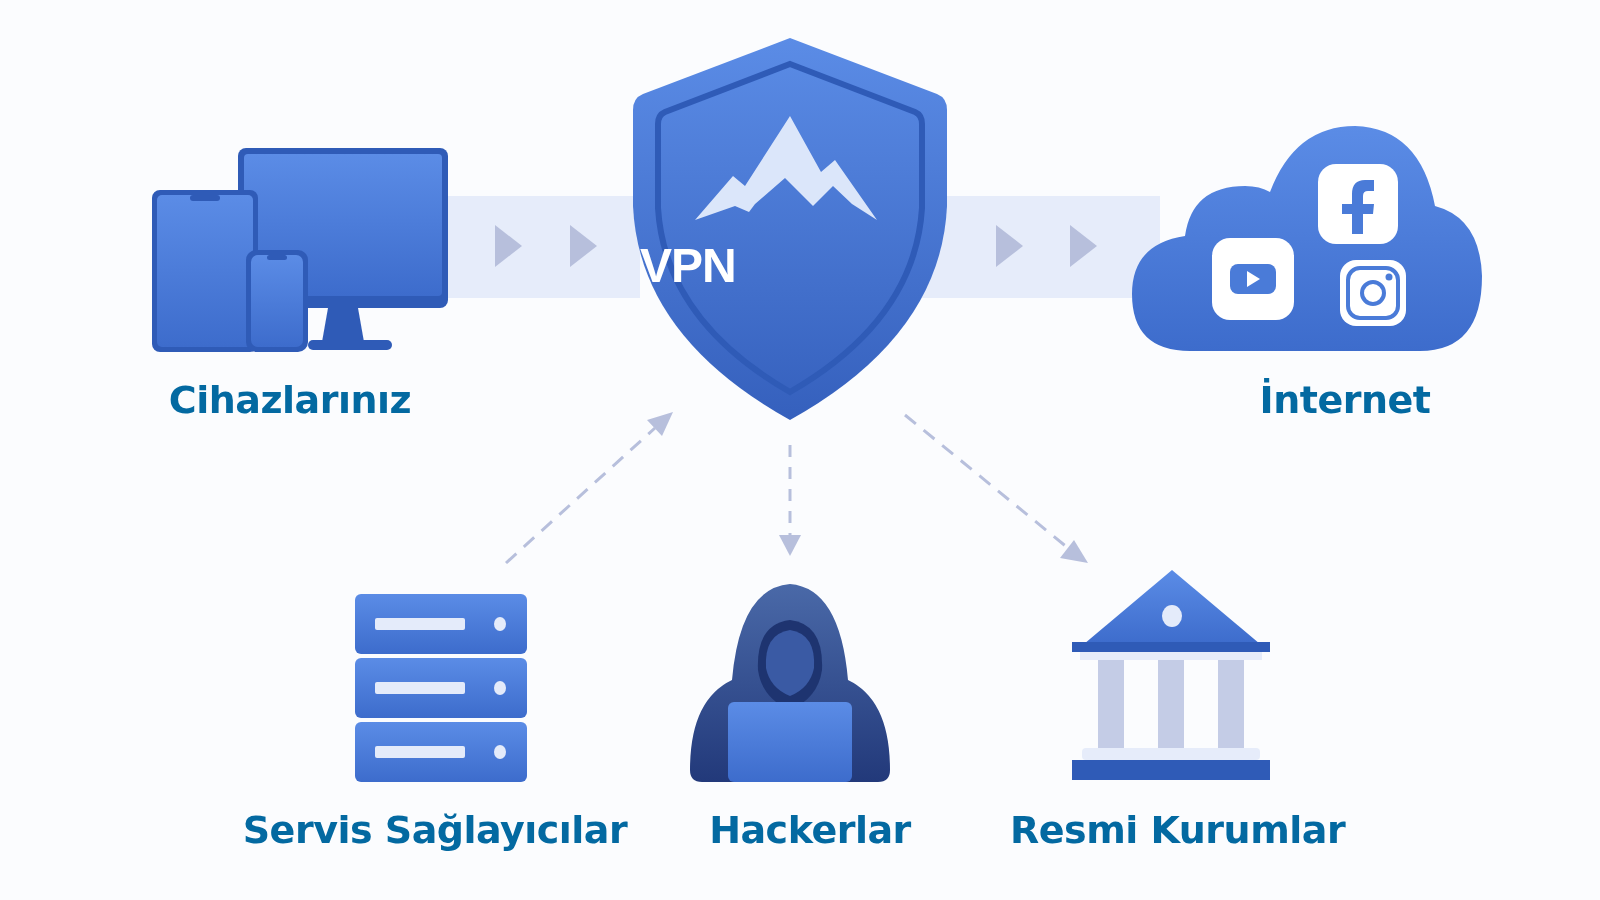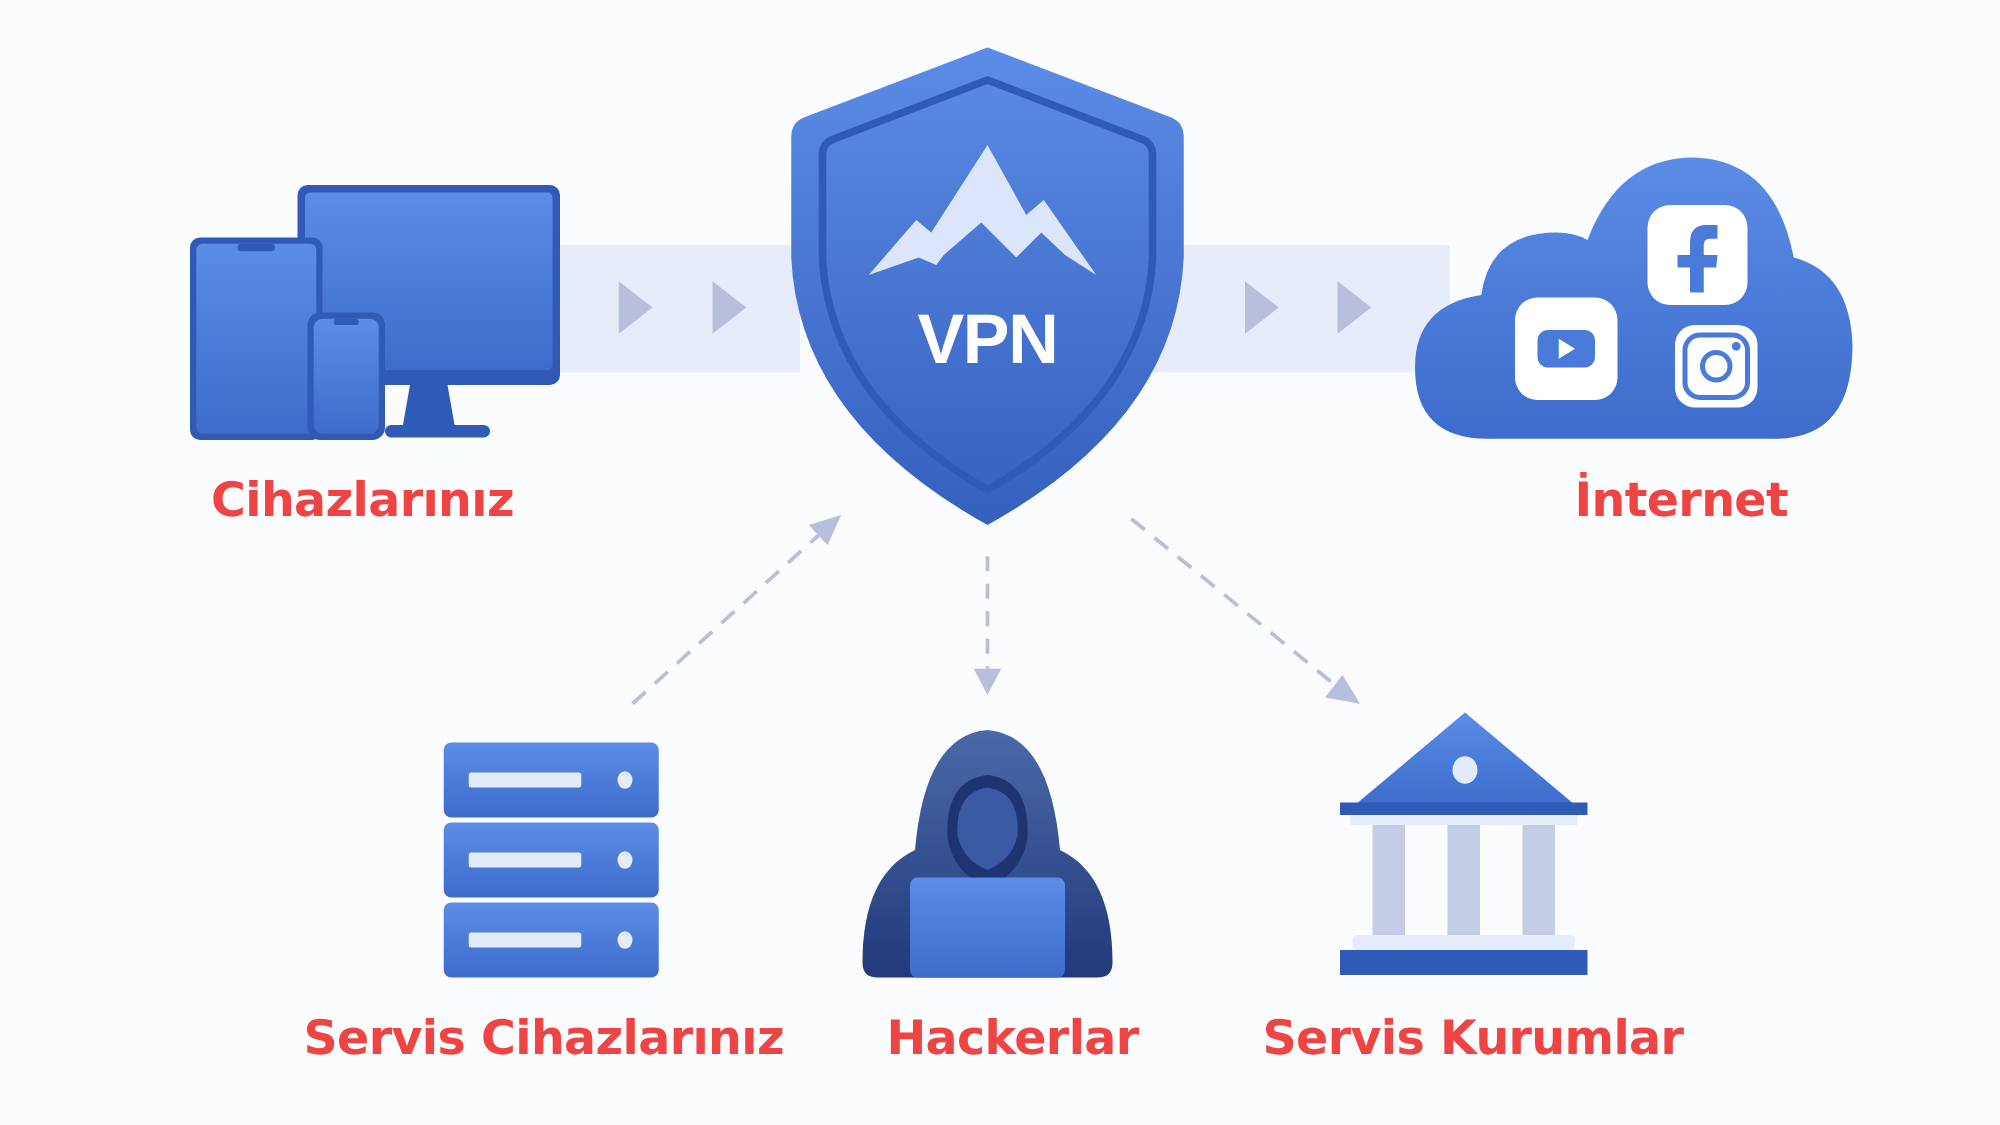--- a/index.html
+++ b/index.html
@@ -4,30 +4,30 @@
 <style>
   html, body { margin:0; padding:0; }
   body {
     width:1600px; height:900px; overflow:hidden;
     background:#fbfcfe;
     font-family:"DejaVu Sans", sans-serif;
     position:relative;
   }
   .band { position:absolute; background:#e6ecfa; }
   .label {
-    position:absolute; font-weight:bold; color:#ef4444;
+    position:absolute; font-weight:bold; color:#0369a1;
     font-size:38px; text-align:center; white-space:nowrap;
     font-family:"DejaVu Sans", sans-serif;
     letter-spacing:-0.5px;
   }
   svg { position:absolute; overflow:visible; }
   .vpn-text {
     position:absolute; color:#ffffff; font-weight:bold;
-    font-family:"Liberation Sans", sans-serif; font-size:56px;
-    letter-spacing:-1px; text-align:center;
+    font-family:"Liberation Sans", sans-serif; font-size:48px;
+    letter-spacing:-1px; text-align:left;
   }
 </style>
 </head>
 <body>
 
 <div class="band" style="left:440px; top:196px; width:200px; height:102px;"></div>
 <div class="band" style="left:920px; top:196px; width:240px; height:102px;"></div>
 
 <svg width="1600" height="900" style="left:0;top:0;">
   <polygon points="495,225 522,246 495,267" fill="#b7bfdc"></polygon>
@@ -127,21 +127,21 @@
   <rect x="0" y="0" width="172" height="60" rx="6" fill="url(#gSrv)"></rect>
   <rect x="20" y="24" width="90" height="12" rx="2" fill="#e4ebfa"></rect>
   <ellipse cx="145" cy="30" rx="6" ry="7" fill="#e4ebfa"></ellipse>
   <rect x="0" y="64" width="172" height="60" rx="6" fill="url(#gSrv)"></rect>
   <rect x="20" y="88" width="90" height="12" rx="2" fill="#e4ebfa"></rect>
   <ellipse cx="145" cy="94" rx="6" ry="7" fill="#e4ebfa"></ellipse>
   <rect x="0" y="128" width="172" height="60" rx="6" fill="url(#gSrv)"></rect>
   <rect x="20" y="152" width="90" height="12" rx="2" fill="#e4ebfa"></rect>
   <ellipse cx="145" cy="158" rx="6" ry="7" fill="#e4ebfa"></ellipse>
 </svg>
-<div class="label" style="left:240px; top:808px; width:390px;">Servis Cihazlarınız</div>
+<div class="label" style="left:240px; top:808px; width:390px;">Servis Sağlayıcılar</div>
 
 <svg width="200" height="210" style="left:690px; top:580px;">
   <defs>
     <linearGradient id="gHood" x1="0" y1="0" x2="0" y2="1">
       <stop offset="0" stop-color="#4a69a8"></stop>
       <stop offset="1" stop-color="#22397a"></stop>
     </linearGradient>
     <linearGradient id="gLap" x1="0" y1="0" x2="0" y2="1">
       <stop offset="0" stop-color="#5b8ce6"></stop>
       <stop offset="1" stop-color="#3d6ccc"></stop>
@@ -164,13 +164,13 @@
   <polygon points="100,2 188,76 12,76" fill="url(#gRoof)"></polygon>
   <ellipse cx="100" cy="48" rx="10" ry="11" fill="#e4ebfa"></ellipse>
   <rect x="0" y="74" width="198" height="10" fill="#2f5bb7"></rect>
   <rect x="8" y="84" width="182" height="8" fill="#e6ecfa"></rect>
   <rect x="26" y="92" width="26" height="96" fill="#c4cce6"></rect>
   <rect x="86" y="92" width="26" height="96" fill="#c4cce6"></rect>
   <rect x="146" y="92" width="26" height="96" fill="#c4cce6"></rect>
   <rect x="10" y="180" width="178" height="12" rx="4" fill="#e6ecfa"></rect>
   <rect x="0" y="192" width="198" height="20" fill="#2f5bb7"></rect>
 </svg>
-<div class="label" style="left:1010px; top:808px; width:330px;">Servis Kurumlar</div>
+<div class="label" style="left:1010px; top:808px; width:330px;">Resmi Kurumlar</div>
 
 </body></html>

